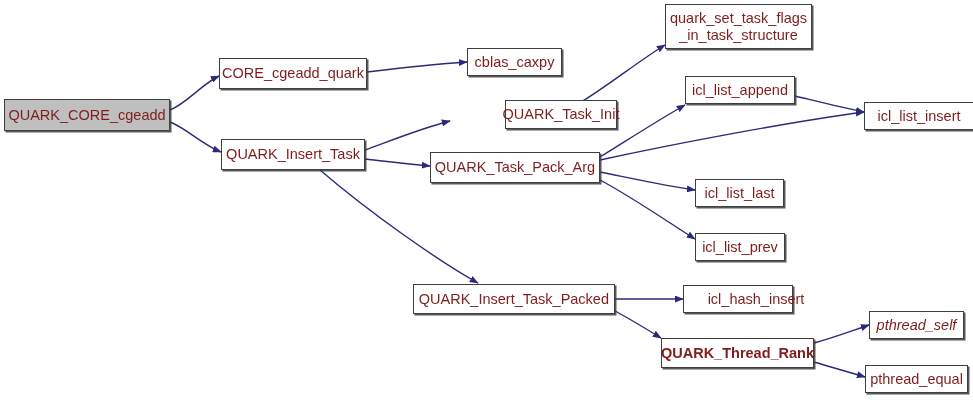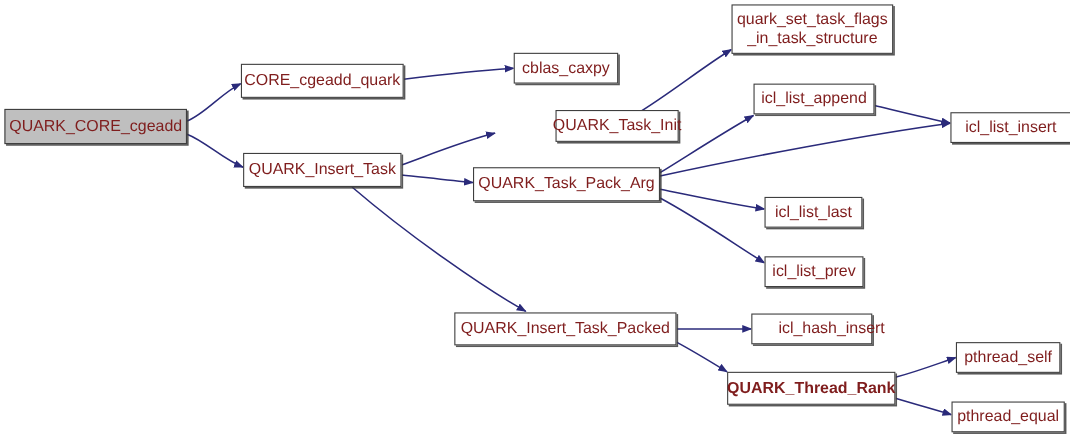--- a/index.html
+++ b/index.html
@@ -88,16 +88,16 @@
       <div class="node" style="left: 430px; top: 152px; width: 170px; height: 31px;"><span class="node-label">QUARK_Task_Pack_Arg</span></div>
       <div class="node" style="left: 665px; top: 4px; width: 147px; height: 45px;"><span class="node-label">quark_set_task_flags
 _in_task_structure</span></div>
       <div class="node" style="left: 685px; top: 76px; width: 110px; height: 28px;"><span class="node-label">icl_list_append</span></div>
       <div class="node" style="left: 864px; top: 102px; width: 110px; height: 28px;"><span class="node-label">icl_list_insert</span></div>
       <div class="node" style="left: 695px; top: 179px; width: 89px; height: 28px;"><span class="node-label">icl_list_last</span></div>
       <div class="node" style="left: 695px; top: 233px; width: 90px; height: 28px;"><span class="node-label">icl_list_prev</span></div>
       <div class="node" style="left: 413px; top: 284px; width: 202px; height: 30px; justify-content: flex-end;"><span class="node-label">QUARK_Insert_Task_Packed</span></div>
       <div class="node" style="left: 683px; top: 285px; width: 110px; height: 28px; padding-left: 36px;"><span class="node-label">icl_hash_insert</span></div>
       <div class="node" style="left: 661px; top: 338px; width: 153px; height: 30px; font-weight: bold;"><span class="node-label">QUARK_Thread_Rank</span></div>
-      <div class="node" style="left: 869px; top: 311px; width: 95px; height: 28px;"><span class="node-label">pthread_self</span></div>
+      <div class="node" style="left: 869px; top: 311px; width: 95px; height: 28px; font-style: italic;"><span class="node-label">pthread_self</span></div>
       <div class="node" style="left: 865px; top: 365px; width: 103px; height: 28px;"><span class="node-label">pthread_equal</span></div>
     </div>
 </div>
 
 </body></html>

